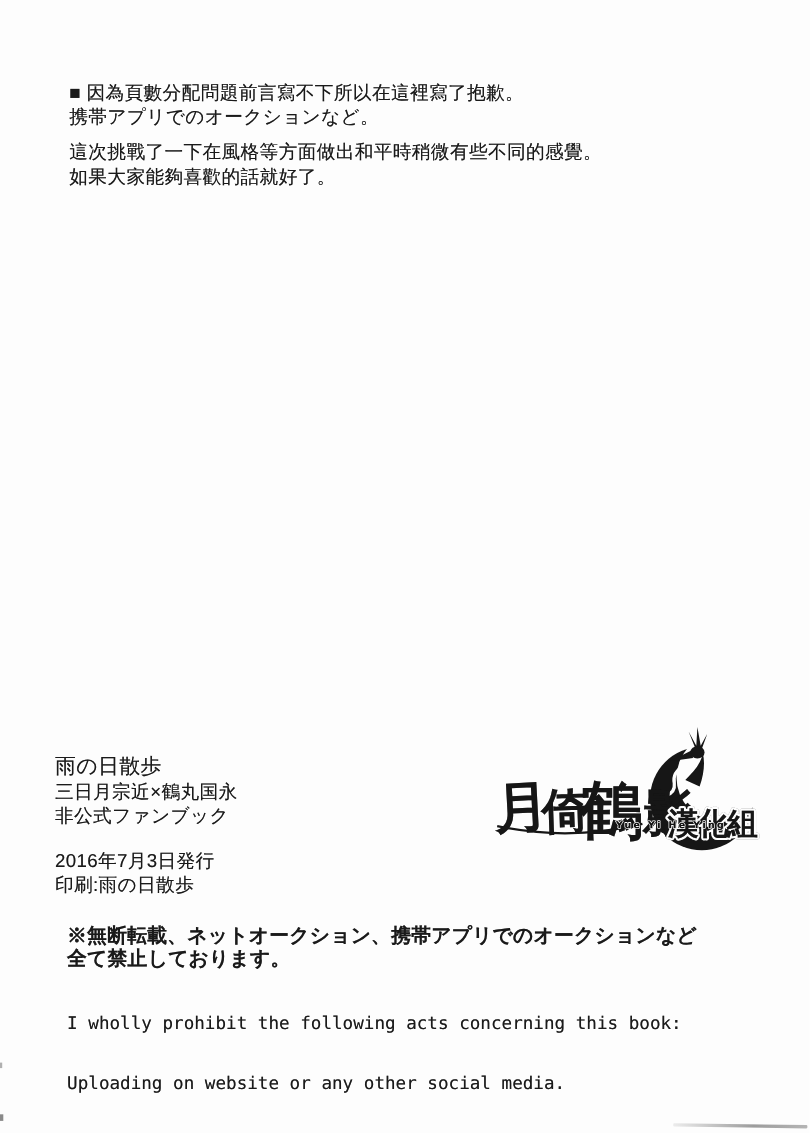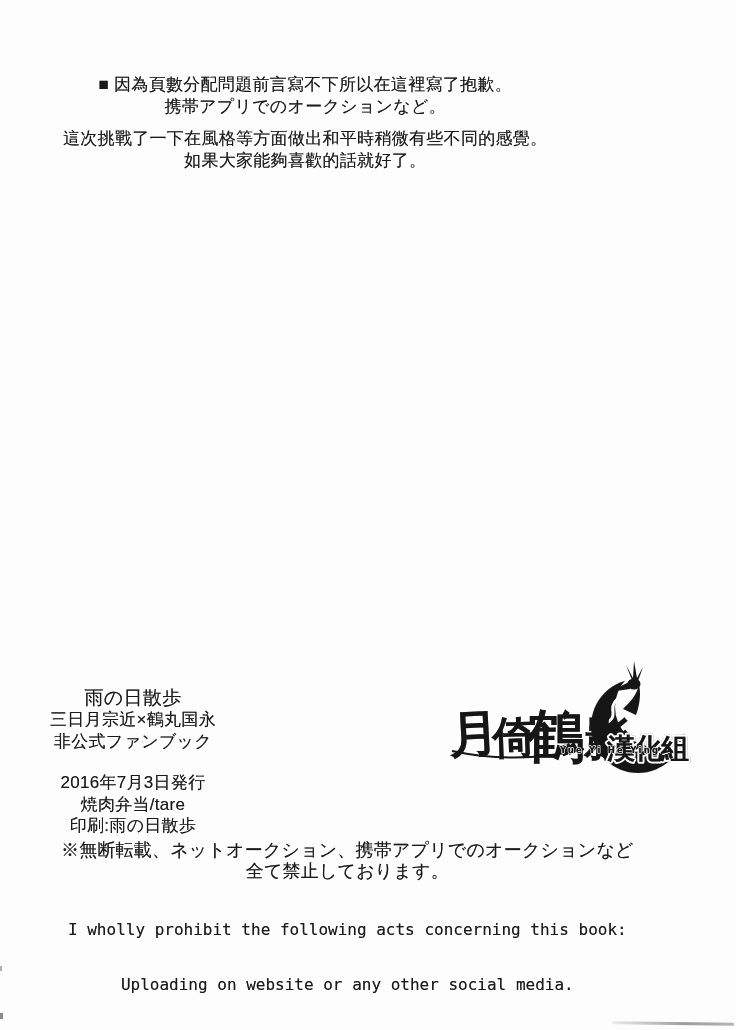--- a/index.html
+++ b/index.html
@@ -4,21 +4,20 @@
 <style>
   html,body{margin:0;padding:0;}
   body{
     width:736px;height:1030px;background:#ffffff;
     font-family:"Liberation Sans",sans-serif;
   }
   .page{
     position:relative;width:736px;height:1030px;overflow:hidden;
     background:#fdfdfd;color:#1a1a1a;
     text-shadow:0 0 .4px rgba(20,20,20,.55);
-    text-align:center;
   }
   p{margin:0;}
 
   
   .notes{
     position:absolute;left:63px;top:74px;
     font-size:17px;line-height:21.5px;letter-spacing:.3px;font-weight:500;
   }
   .notes .block{margin:0 0 11px 0;}
 
@@ -26,21 +25,21 @@
   .colophon{
     position:absolute;left:50px;top:686px;
     font-size:17px;line-height:21.5px;letter-spacing:.3px;
   }
   .colophon .title{font-size:19px;line-height:23px;}
   .colophon .pub-group{margin-top:20px;}
 
   
   .prohibition{position:absolute;left:61px;top:840px;}
   .prohibition .jp{
-    font-size:18px;font-weight:normal;line-height:20.5px;letter-spacing:.2px;
+    font-size:18px;font-weight:bold;line-height:20.5px;letter-spacing:.2px;
   }
   .prohibition .en{
     margin-top:3px;
     font-family:"DejaVu Sans Mono","Liberation Mono",monospace;
     font-size:16px;line-height:18.4px;white-space:pre;
   }
 
   
   .logo{position:absolute;left:448px;top:652px;width:250px;height:126px;}
   .logo svg{display:block;width:100%;height:100%;}
@@ -79,21 +78,20 @@
   </section>
 
   <section class="colophon">
     <div>
       <p class="title">雨の日散歩</p>
       <p>三日月宗近×鶴丸国永</p>
       <p>非公式ファンブック</p>
     </div>
     <div class="pub-group">
       <p>2016年7月3日発行</p>
-      <p>焼肉弁当/tare</p>
       <p>印刷:雨の日散歩</p>
     </div>
   </section>
 
   <div class="logo">
     <svg viewBox="0 0 250 126" xmlns="http://www.w3.org/2000/svg">
 
       <g>
         <circle cx="190" cy="74" r="47" fill="#161616"></circle>
         <circle cx="207" cy="55" r="40" fill="#fdfdfd"></circle>

